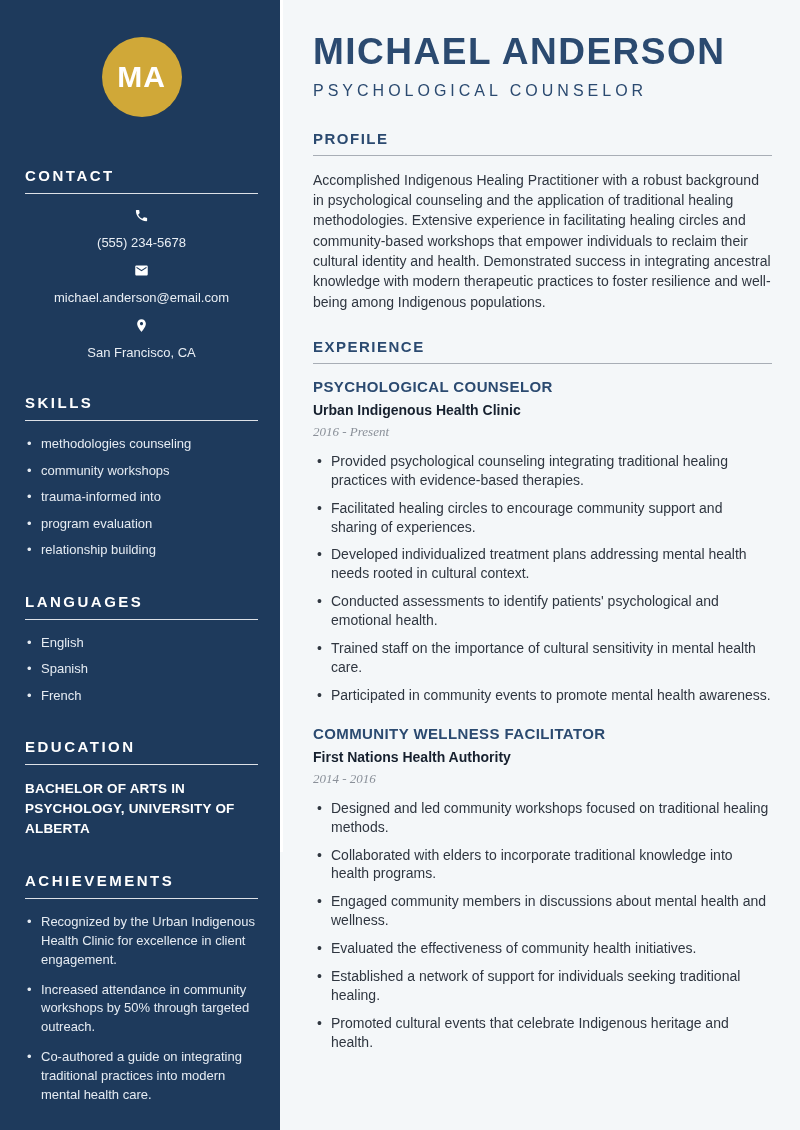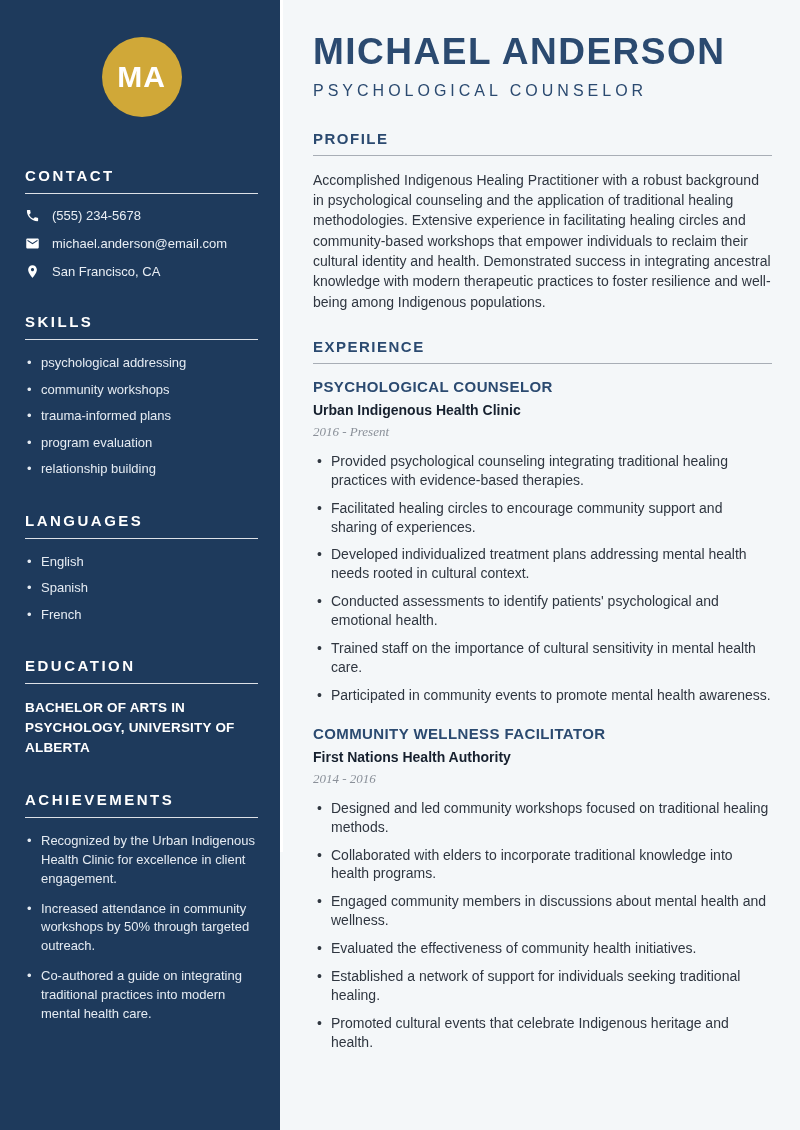--- a/index.html
+++ b/index.html
@@ -47,20 +47,21 @@
     border-bottom: 1.5px solid rgba(255,255,255,0.85);
     margin-bottom: 14px;
   }
   .contact-item {
     display: flex;
     align-items: center;
     gap: 12px;
     font-size: 13px;
     color: #e9eef4;
     margin-bottom: 13px;
+    flex-direction: column;
   }
   .contact-item .cicon { width: 15px; height: 15px; flex: 0 0 15px; display: flex; }
   .contact-item .cicon svg { width: 15px; height: 15px; fill: #ffffff; }
   ul.side-list { list-style: none; }
   ul.side-list li {
     font-size: 13px;
     color: #e5ebf2;
     margin-bottom: 9px;
     padding-left: 16px;
     position: relative;
@@ -187,23 +188,23 @@
             </svg>
         </span>
         <span>San Francisco, CA</span>
       </div>
     </div>
 
     <div class="side-section">
       <div class="side-title">SKILLS</div>
       <ul class="side-list">
 
-      <li>psychological addressing</li>
+      <li>methodologies counseling</li>
           <li>community workshops</li>
-          <li>trauma-informed plans</li>
+          <li>trauma-informed into</li>
           <li>program evaluation</li>
           <li>relationship building</li>
         </ul>
     </div>
 
     <div class="side-section">
       <div class="side-title">LANGUAGES</div>
       <ul class="side-list">
 
       <li>English</li>

